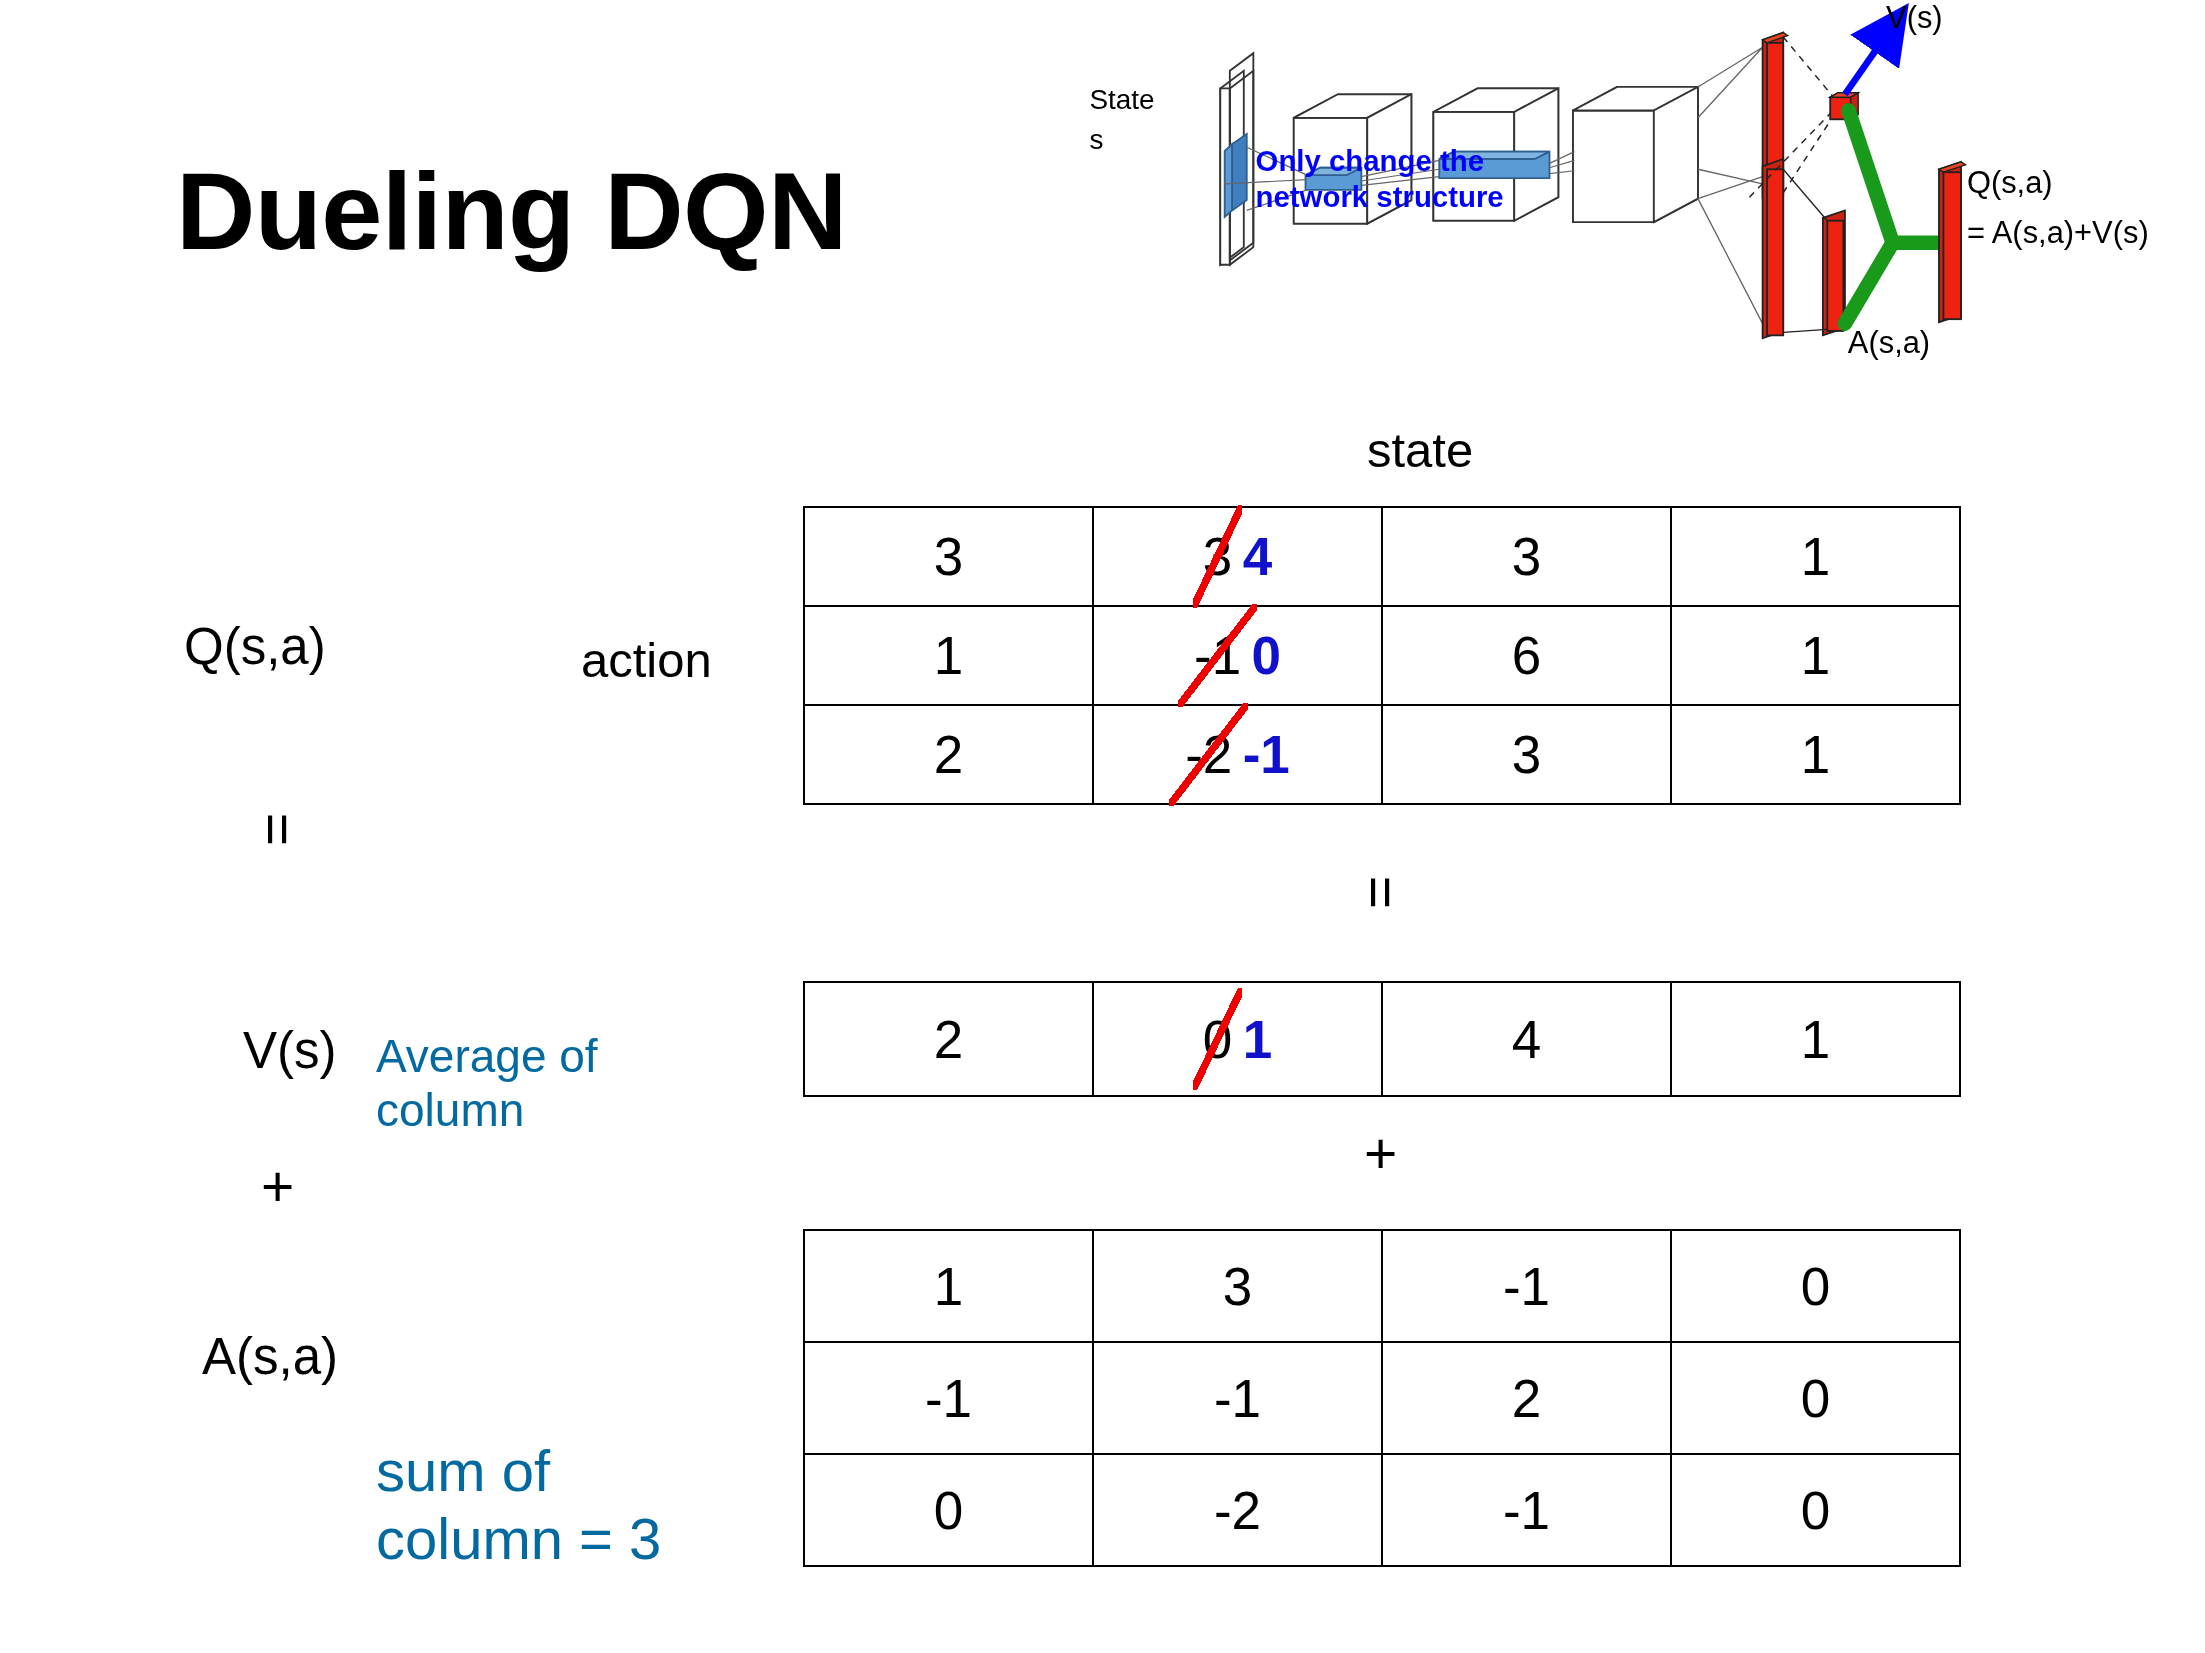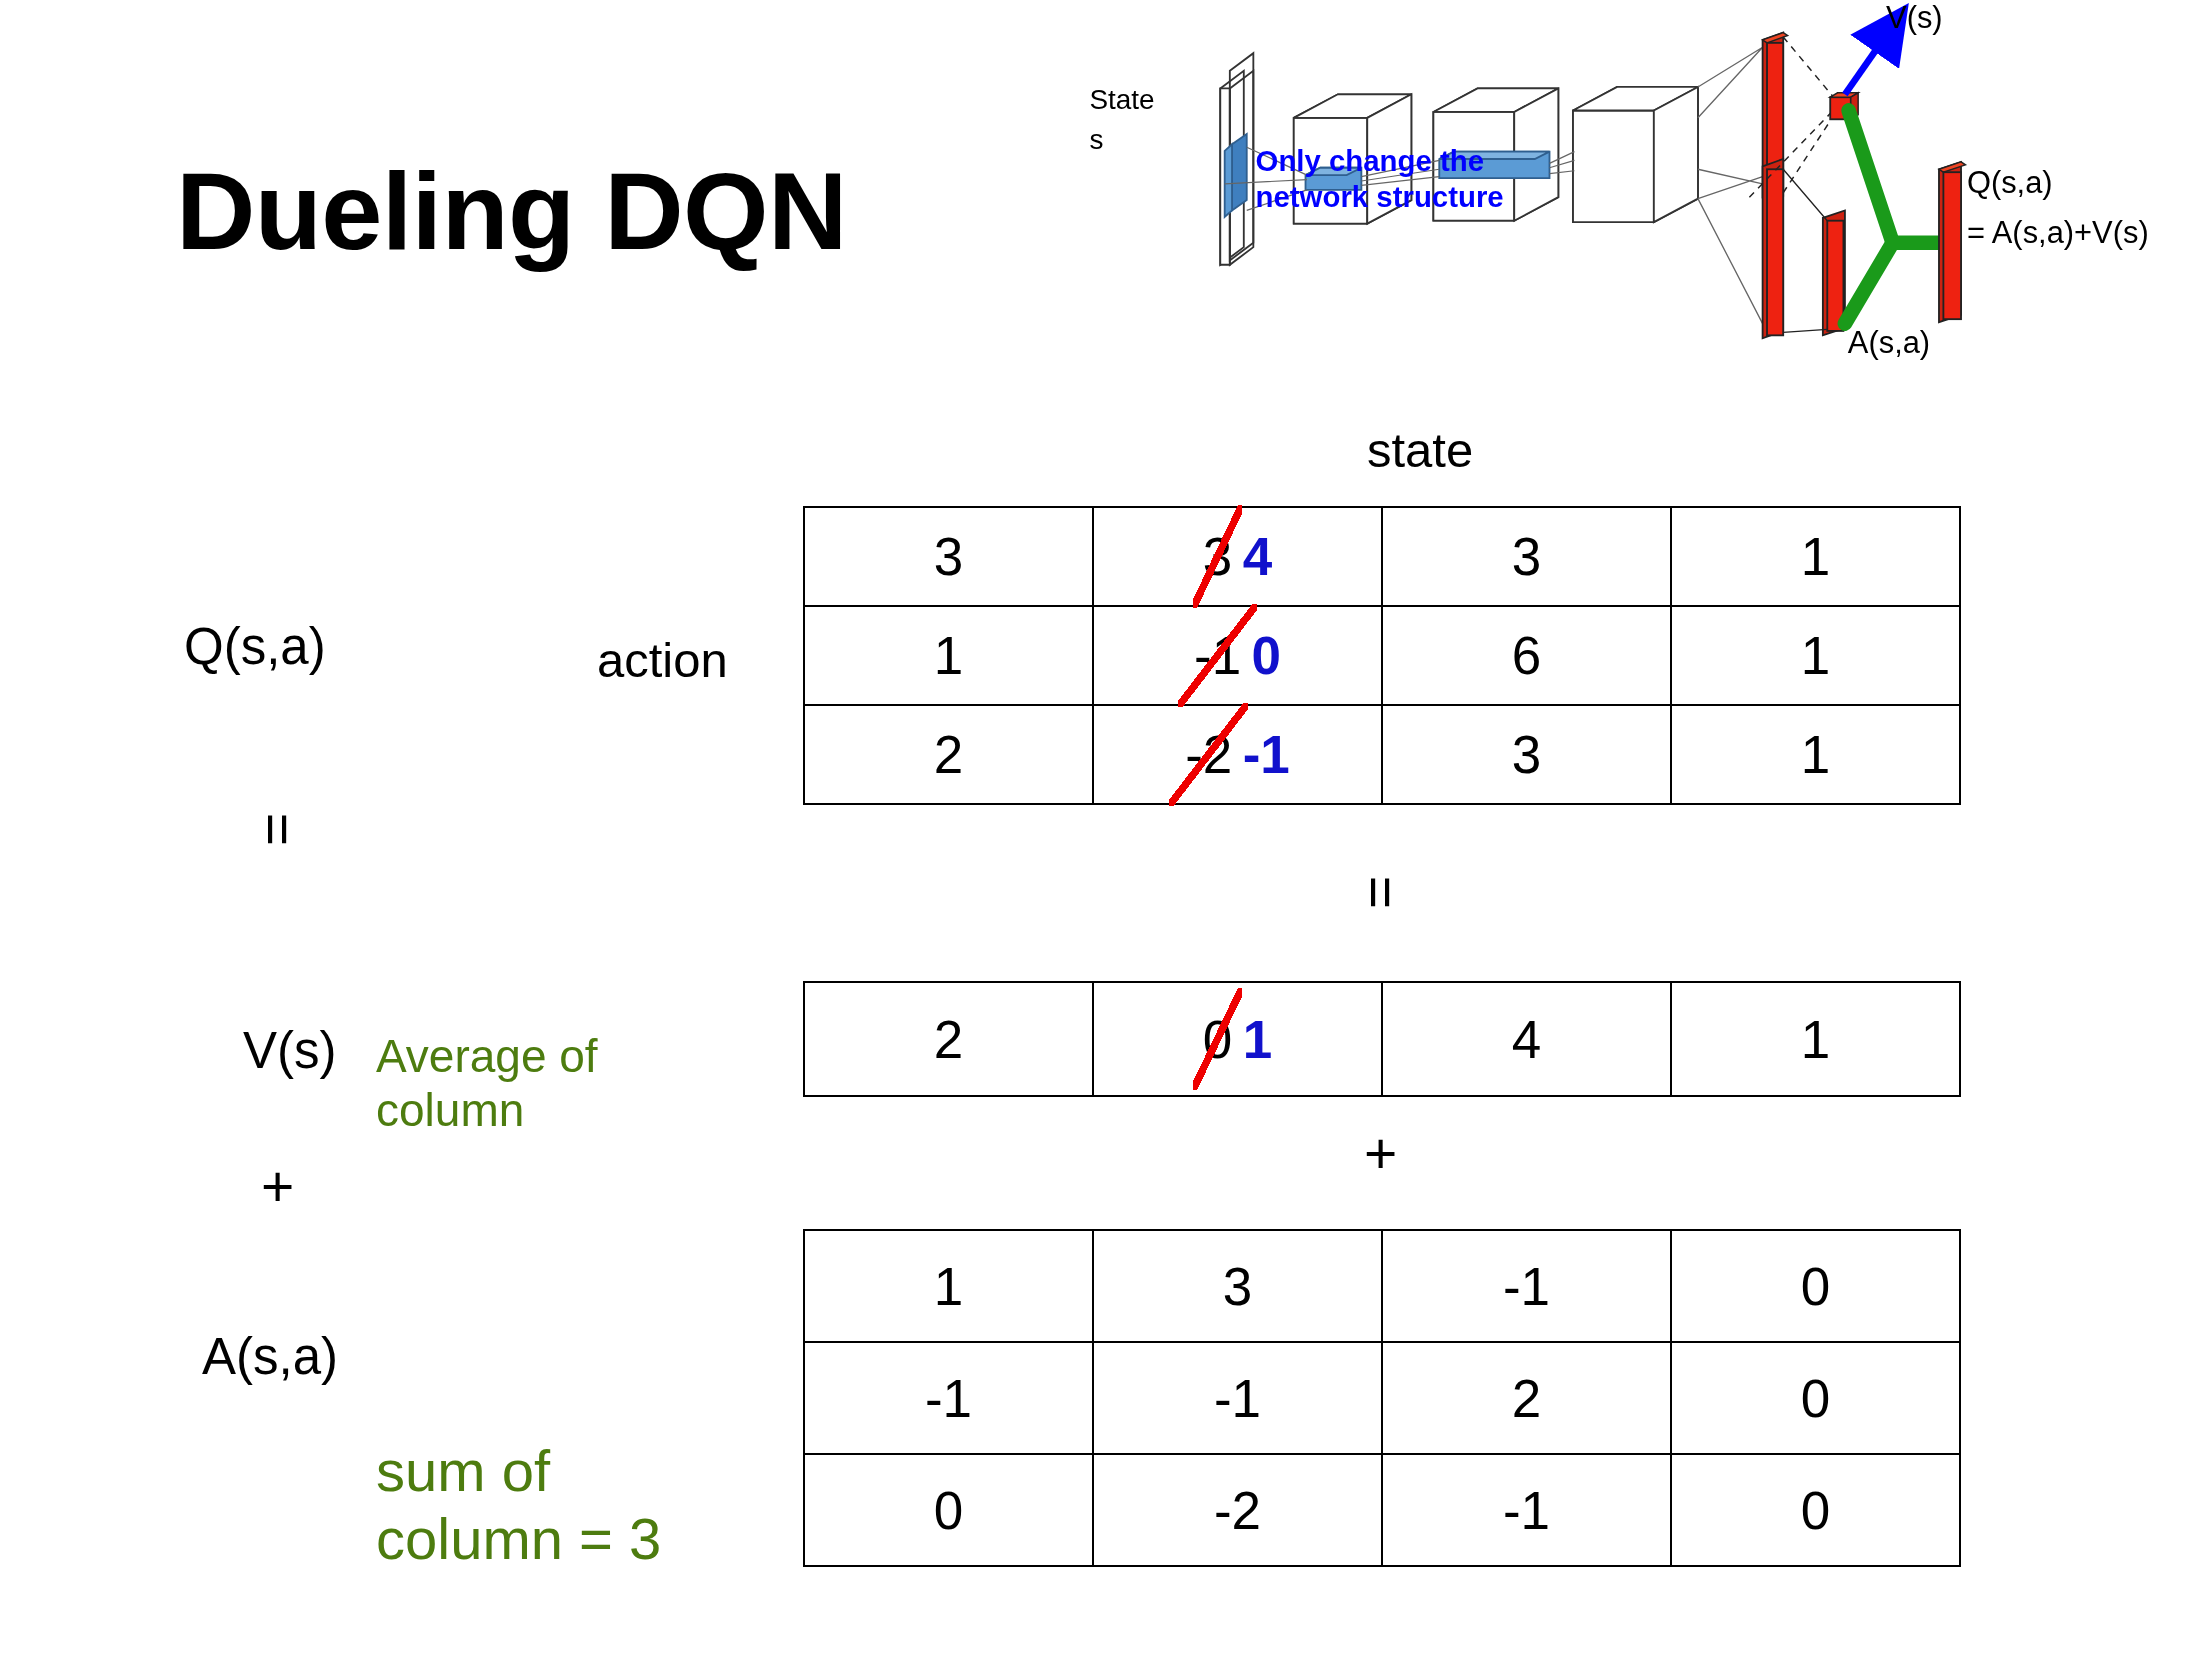--- a/index.html
+++ b/index.html
@@ -13,24 +13,24 @@
     line-height:1;white-space:nowrap;
   }
 
   
   #nn-diagram{position:absolute;left:1088px;top:0px;width:1117px;height:412px;}
   #nn-diagram svg{display:block;width:100%;height:100%;}
 
   
   .lbl{position:absolute;white-space:nowrap;line-height:1;}
   .lbl-black{color:#000;}
-  .lbl-blue{color:#4d7c0f;}
+  .lbl-blue{color:#0369a1;}
 
   #state-label{left:1367px;top:426px;font-size:49px;}
-  #action-label{left:581px;top:636px;font-size:49px;margin-left:16px;}
+  #action-label{left:581px;top:636px;font-size:49px;}
   #q-label{left:184px;top:621px;font-size:51px;}
   #v-label{left:243px;top:1025px;font-size:51px;}
   #a-label{left:202px;top:1331px;font-size:51px;}
 
   #avg-label{left:376px;top:1029px;font-size:46px;line-height:1.18;}
   #sum-label{left:376px;top:1437px;font-size:58px;line-height:1.18;}
 
   
   .op{position:absolute;font-size:57px;line-height:1;font-weight:400;color:#000;}
   .op-eq{transform:rotate(90deg);transform-origin:center center;}

